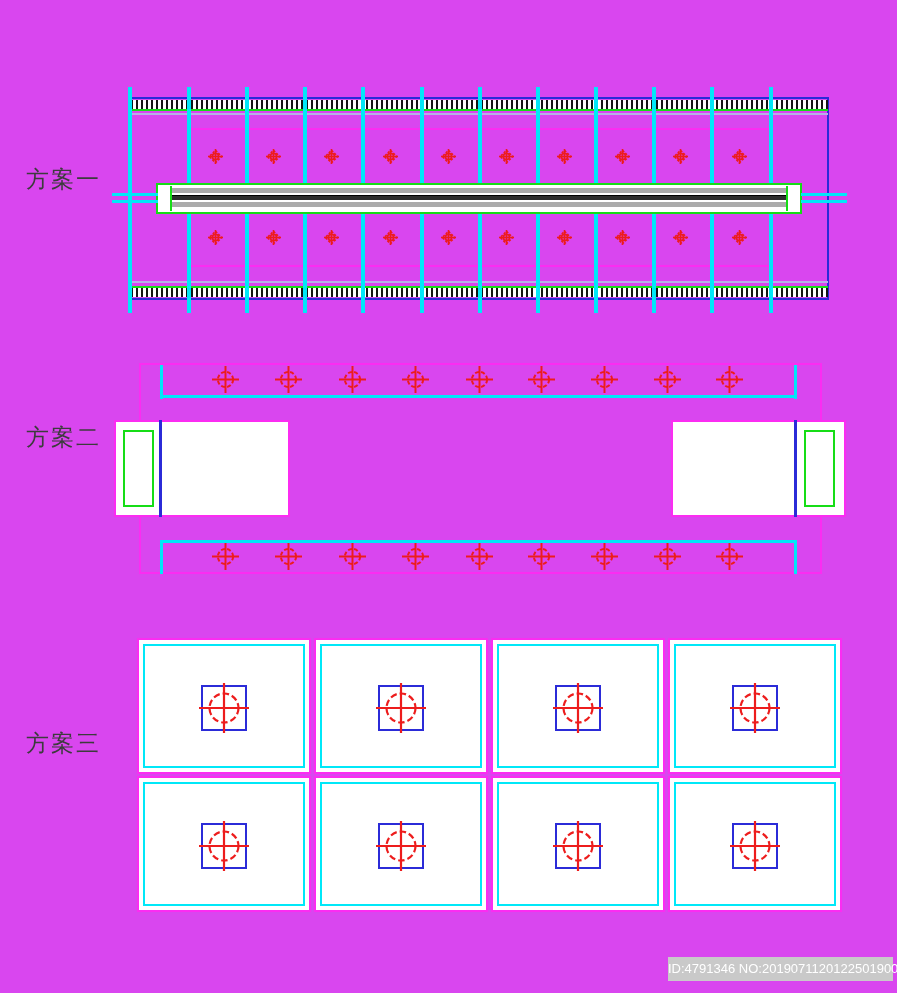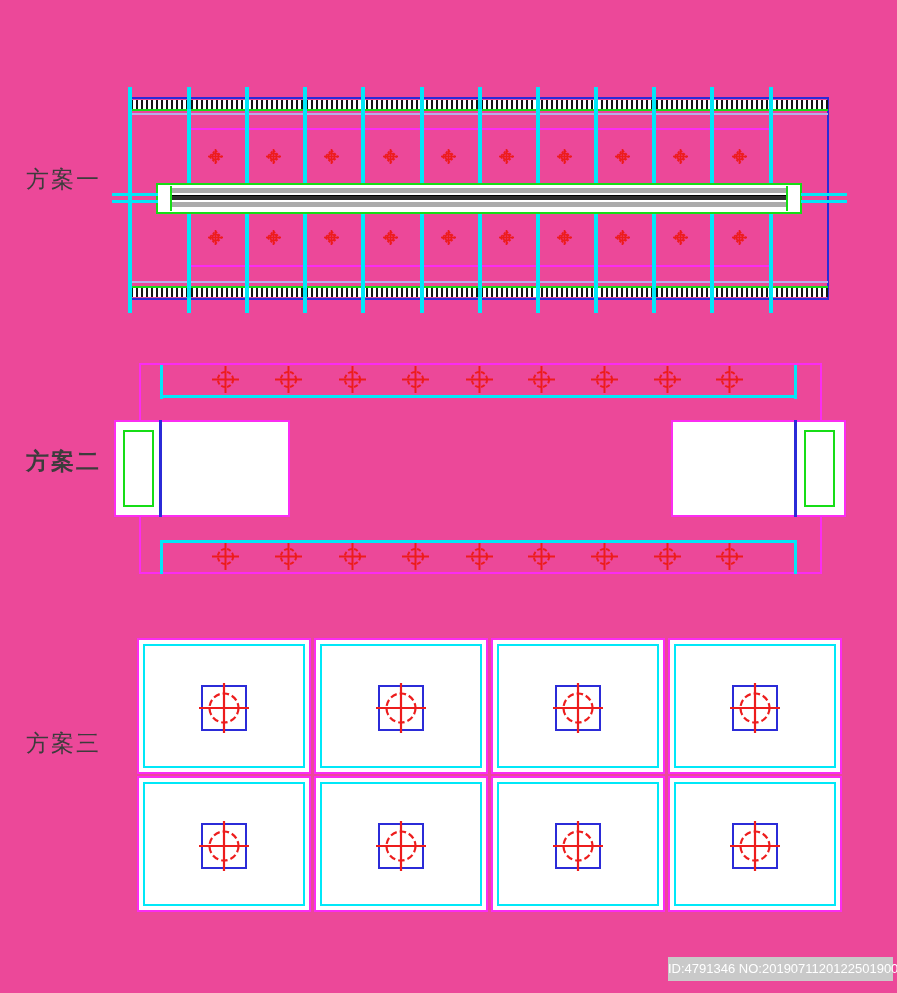--- a/index.html
+++ b/index.html
@@ -1,26 +1,26 @@
 <!DOCTYPE html>
 <html><head>
 <meta charset="utf-8">
 <style>
   html,body{margin:0;padding:0;background:#ffffff;}
   #canvas{
-    position:relative;width:897px;height:993px;background:#ec4899;overflow:hidden;
+    position:relative;width:897px;height:993px;background:#d946ef;overflow:hidden;
     font-family:"Liberation Sans",sans-serif;
   }
   .scheme-label{
     position:absolute;left:26px;white-space:nowrap;
     font-family:"Liberation Serif","DejaVu Serif",serif;
     font-size:23px;color:#3c3c3c;letter-spacing:2px;
   }
   #label-scheme1{top:164px;}
-  #label-scheme2{top:446px;font-weight:bold;}
+  #label-scheme2{top:422px;}
   #label-scheme3{top:728px;}
   #wm-left{
     position:absolute;left:36px;top:957px;font-weight:bold;font-size:21px;
     color:#ffffff;letter-spacing:1px;
     text-shadow:-1px 0 0 #d4d4d4,1px 0 0 #d4d4d4,0 -1px 0 #d4d4d4,0 1px 0 #d4d4d4;
   }
   #wm-left .logo-cn{font-size:22px;margin-right:8px;}
   #wm-right{
     position:absolute;left:668px;top:957px;width:225px;height:24px;
     background:#c9c9c9;color:#ffffff;font-size:13px;line-height:24px;

